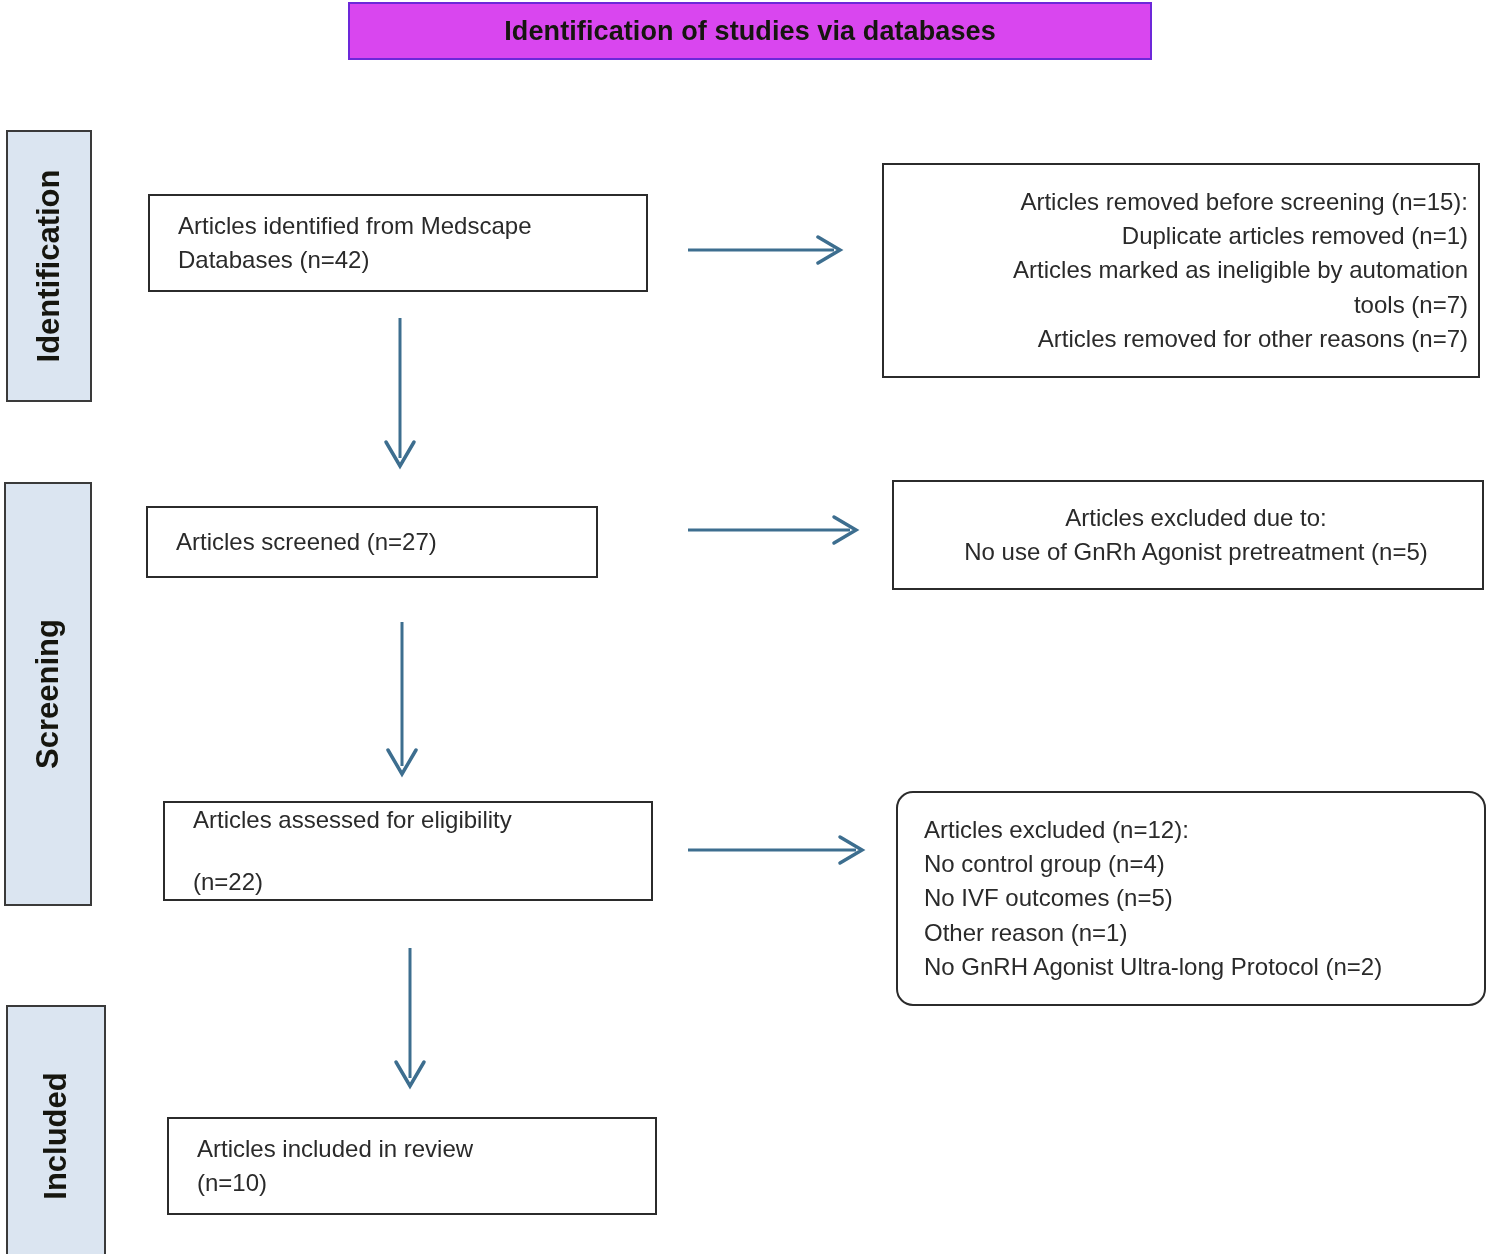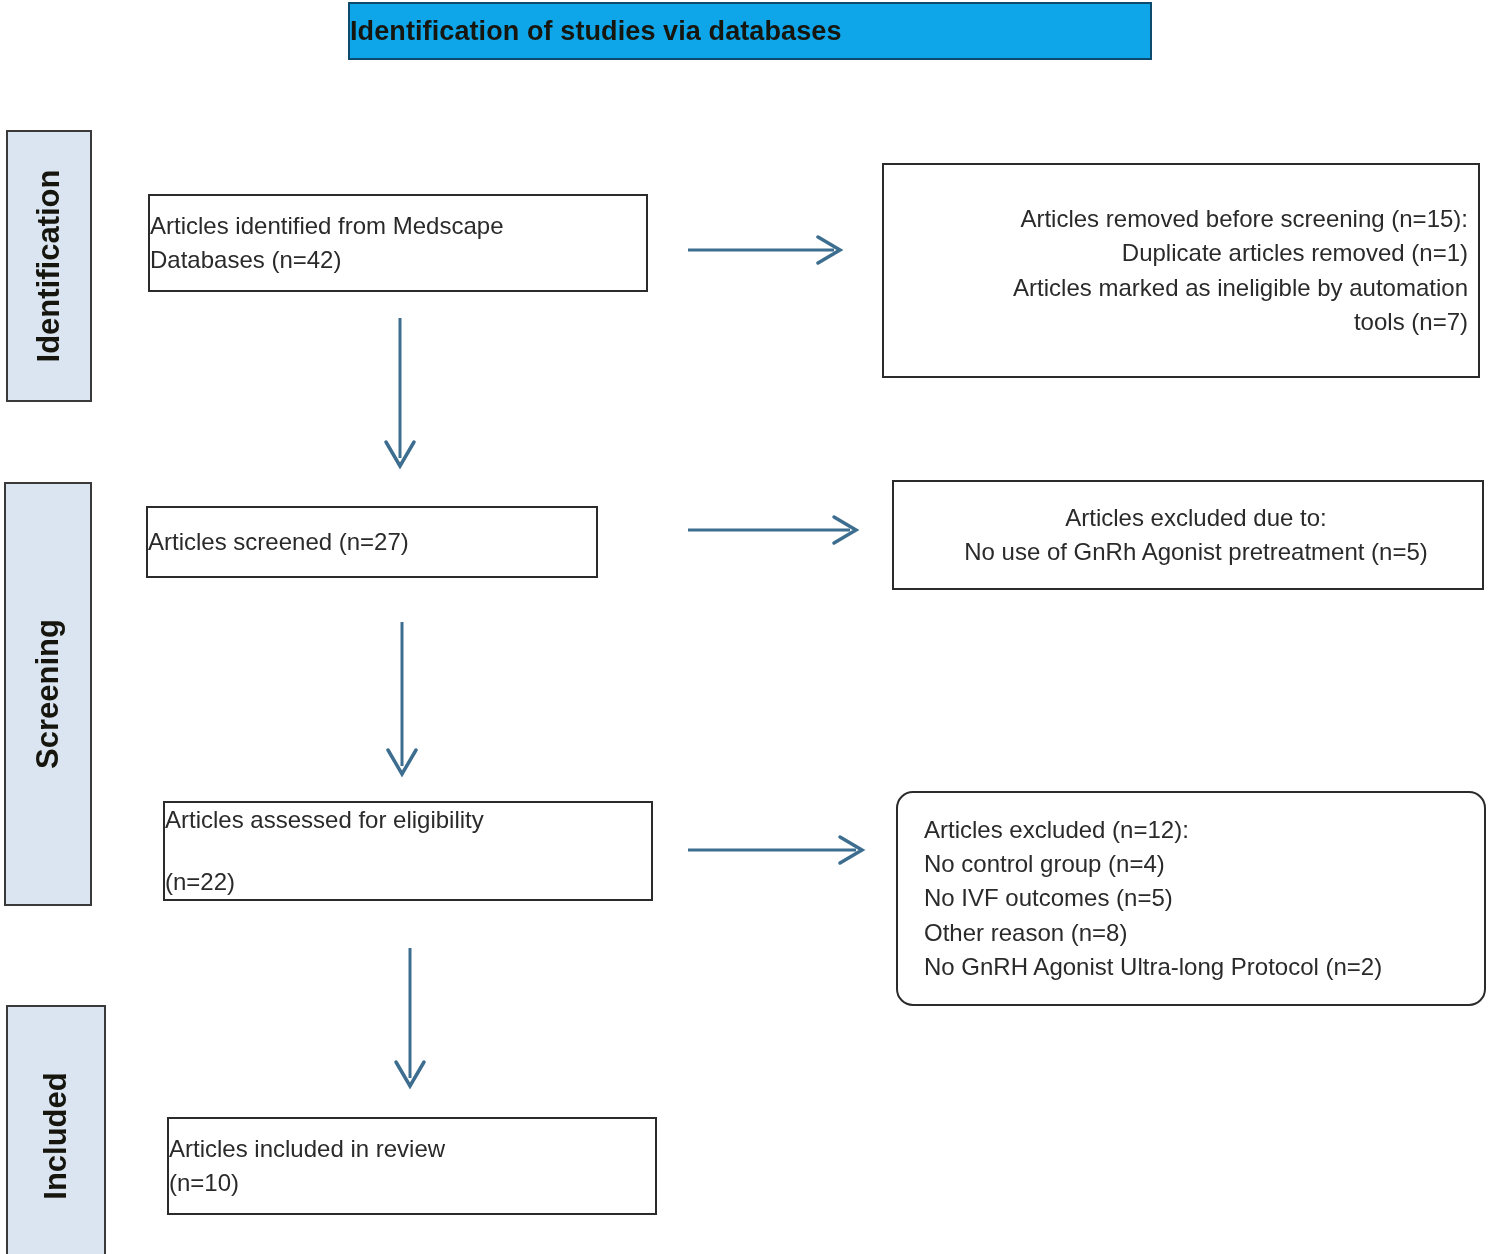--- a/index.html
+++ b/index.html
@@ -16,25 +16,26 @@
     overflow: hidden;
   }
 
   
   .title-banner {
     position: absolute;
     left: 348px;
     top: 2px;
     width: 804px;
     height: 58px;
-    background: #0ea5e9;
-    border: 2px solid #0c4a6e;
+    background: #d946ef;
+    border: 2px solid #6d28d9;
     box-sizing: border-box;
     display: flex;
     align-items: center;
+    justify-content: center;
   }
   .title-banner span {
     font-size: 27px;
     font-weight: bold;
     color: #16160f;
     letter-spacing: 0.1px;
   }
 
   
   .stage-box {
@@ -66,20 +67,21 @@
     border: 2px solid #2b2b2b;
     box-sizing: border-box;
     display: flex;
     flex-direction: column;
     justify-content: center;
   }
   .node-box .line {
     font-size: 24px;
     line-height: 1.42;
     color: #2a2a2a;
+    padding-left: 28px;
     padding-right: 10px;
     white-space: nowrap;
   }
 
   #box-identified  { left: 148px; top: 194px;  width: 500px; height: 98px; }
   #box-removed     { left: 882px; top: 163px;  width: 598px; height: 215px; text-align: right; }
   #box-screened    { left: 146px; top: 506px;  width: 452px; height: 72px; }
   #box-excluded-1  { left: 892px; top: 480px;  width: 592px; height: 110px; align-items: center; }
   #box-eligibility { left: 163px; top: 801px;  width: 490px; height: 100px; justify-content: space-between; }
   #box-excluded-2  { left: 896px; top: 791px;  width: 590px; height: 215px; border-radius: 17px; }
@@ -117,41 +119,42 @@
   <div class="node-box" id="box-identified">
     <div class="line">Articles identified from Medscape</div>
     <div class="line">Databases (n=42)</div>
   </div>
 
   <div class="node-box" id="box-removed">
     <div class="line">Articles removed before screening (n=15):</div>
     <div class="line">Duplicate articles removed (n=1)</div>
     <div class="line">Articles marked as ineligible by automation</div>
     <div class="line">tools (n=7)</div>
+    <div class="line">Articles removed for other reasons (n=7)</div>
   </div>
 
   <div class="node-box" id="box-screened">
     <div class="line">Articles screened (n=27)</div>
   </div>
 
   <div class="node-box" id="box-excluded-1">
     <div class="line">Articles excluded due to:</div>
     <div class="line">No use of GnRh Agonist pretreatment (n=5)</div>
   </div>
 
   <div class="node-box" id="box-eligibility">
     <div class="line">Articles assessed for eligibility</div>
     <div class="line">(n=22)</div>
   </div>
 
   <div class="node-box" id="box-excluded-2">
     <div class="line">Articles excluded (n=12):</div>
     <div class="line">No control group (n=4)</div>
     <div class="line">No IVF outcomes (n=5)</div>
-    <div class="line">Other reason (n=8)</div>
+    <div class="line">Other reason (n=1)</div>
     <div class="line">No GnRH Agonist Ultra-long Protocol (n=2)</div>
   </div>
 
   <div class="node-box" id="box-included">
     <div class="line">Articles included in review</div>
     <div class="line">(n=10)</div>
   </div>
 
   <svg class="arrow-svg" style="left:688px; top:232px;" width="160" height="36" viewBox="0 0 160 36">
     <line x1="0" y1="18" x2="146" y2="18" stroke="#3D6E8F" stroke-width="3"></line>

